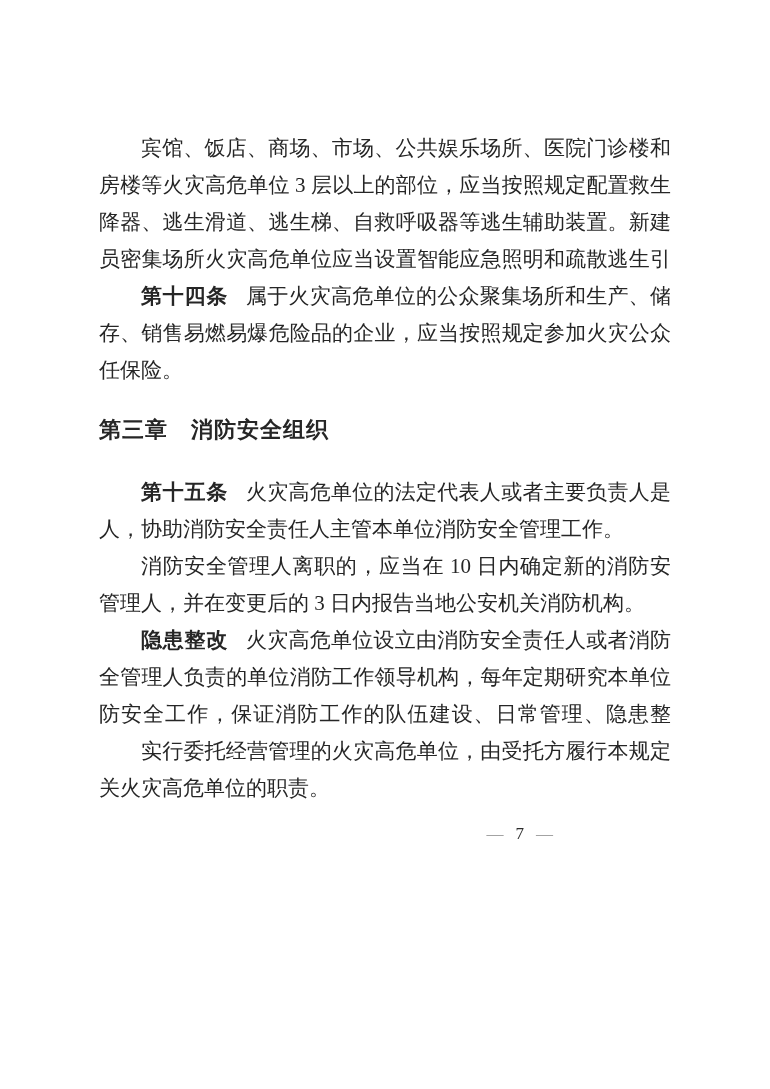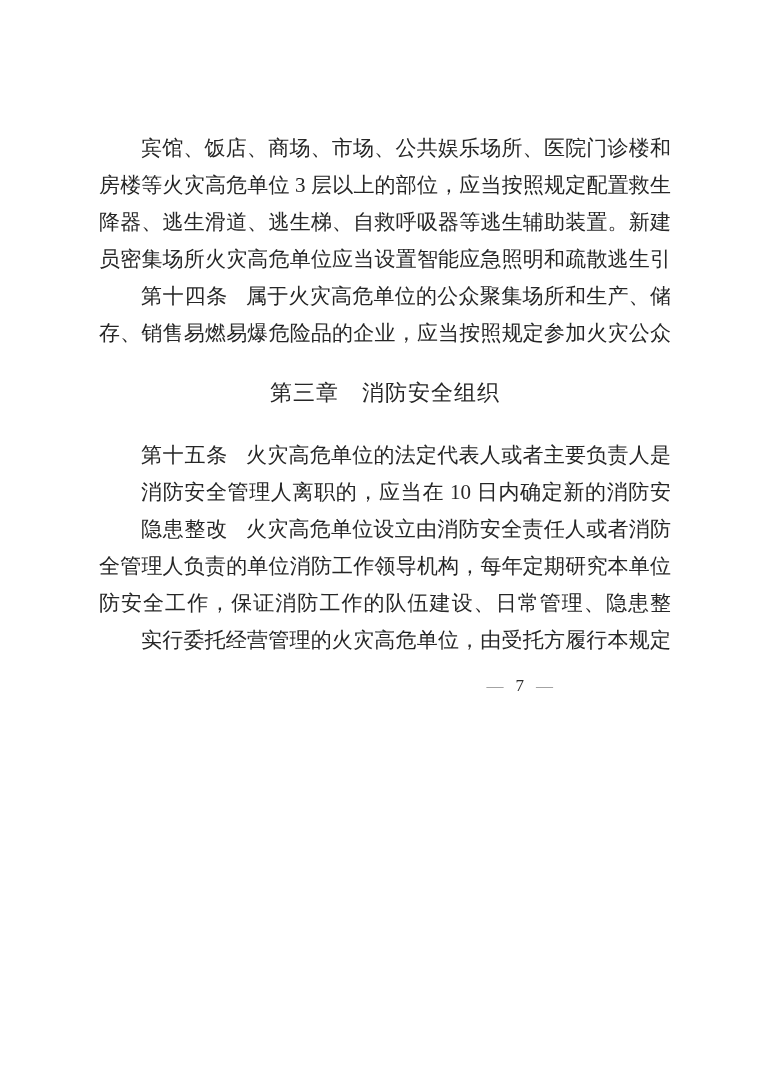--- a/index.html
+++ b/index.html
@@ -34,28 +34,27 @@
   .line.fill::after {
     content: "";
     display: inline-block;
     width: 100%;
     height: 0;
   }
   .indent {
     text-indent: 2em;
   }
   .lead {
-    font-weight: 400;
+    font-weight: 700;
     margin-right: 0.85em;
     letter-spacing: 0.5px;
   }
   .chapter {
     font-size: 22px;
-    font-weight: 400;
-    text-align: center;
+    font-weight: 700;
     line-height: 37px;
     height: 37px;
     margin: 22px 0 26px 0;
     letter-spacing: 1px;
   }
   .footer {
     margin-top: 16px;
     text-align: right;
     padding-right: 118px;
     font-size: 17px;
@@ -79,43 +78,47 @@
     <div>
       <div class="line indent fill"><span>宾馆、饭店、商场、市场、公共娱乐场所、医院门诊楼和病</span></div>
       <div class="line fill"><span>房楼等火灾高危单位 3 层以上的部位，应当按照规定配置救生缓</span></div>
       <div class="line fill"><span>降器、逃生滑道、逃生梯、自救呼吸器等逃生辅助装置。新建人</span></div>
       <div class="line fill"><span>员密集场所火灾高危单位应当设置智能应急照明和疏散逃生引导</span></div>
     </div>
 
     <div>
       <div class="line indent fill"><span class="lead">第十四条</span><span>属于火灾高危单位的公众聚集场所和生产、储</span></div>
       <div class="line fill"><span>存、销售易燃易爆危险品的企业，应当按照规定参加火灾公众责</span></div>
+      <div class="line"><span>任保险。</span></div>
     </div>
 
     <div class="chapter">第三章　消防安全组织</div>
 
     <div>
       <div class="line indent fill"><span class="lead">第十五条</span><span>火灾高危单位的法定代表人或者主要负责人是本</span></div>
     </div>
 
     <div>
+      <div class="line"><span>人，协助消防安全责任人主管本单位消防安全管理工作。</span></div>
     </div>
 
     <div>
       <div class="line indent fill"><span>消防安全管理人离职的，应当在 10 日内确定新的消防安全</span></div>
+      <div class="line"><span>管理人，并在变更后的 3 日内报告当地公安机关消防机构。</span></div>
     </div>
 
     <div>
       <div class="line indent fill"><span class="lead">隐患整改</span><span>火灾高危单位设立由消防安全责任人或者消防安</span></div>
       <div class="line fill"><span>全管理人负责的单位消防工作领导机构，每年定期研究本单位消</span></div>
       <div class="line fill"><span>防安全工作，保证消防工作的队伍建设、日常管理、隐患整改、</span></div>
     </div>
 
     <div>
       <div class="line indent fill"><span>实行委托经营管理的火灾高危单位，由受托方履行本规定有</span></div>
+      <div class="line"><span>关火灾高危单位的职责。</span></div>
     </div>
 
     <div class="footer">
       <span class="dash">—</span><span class="num">7</span><span class="dash">—</span>
     </div>
 
   </div>
 </div>
 
 </body></html>

